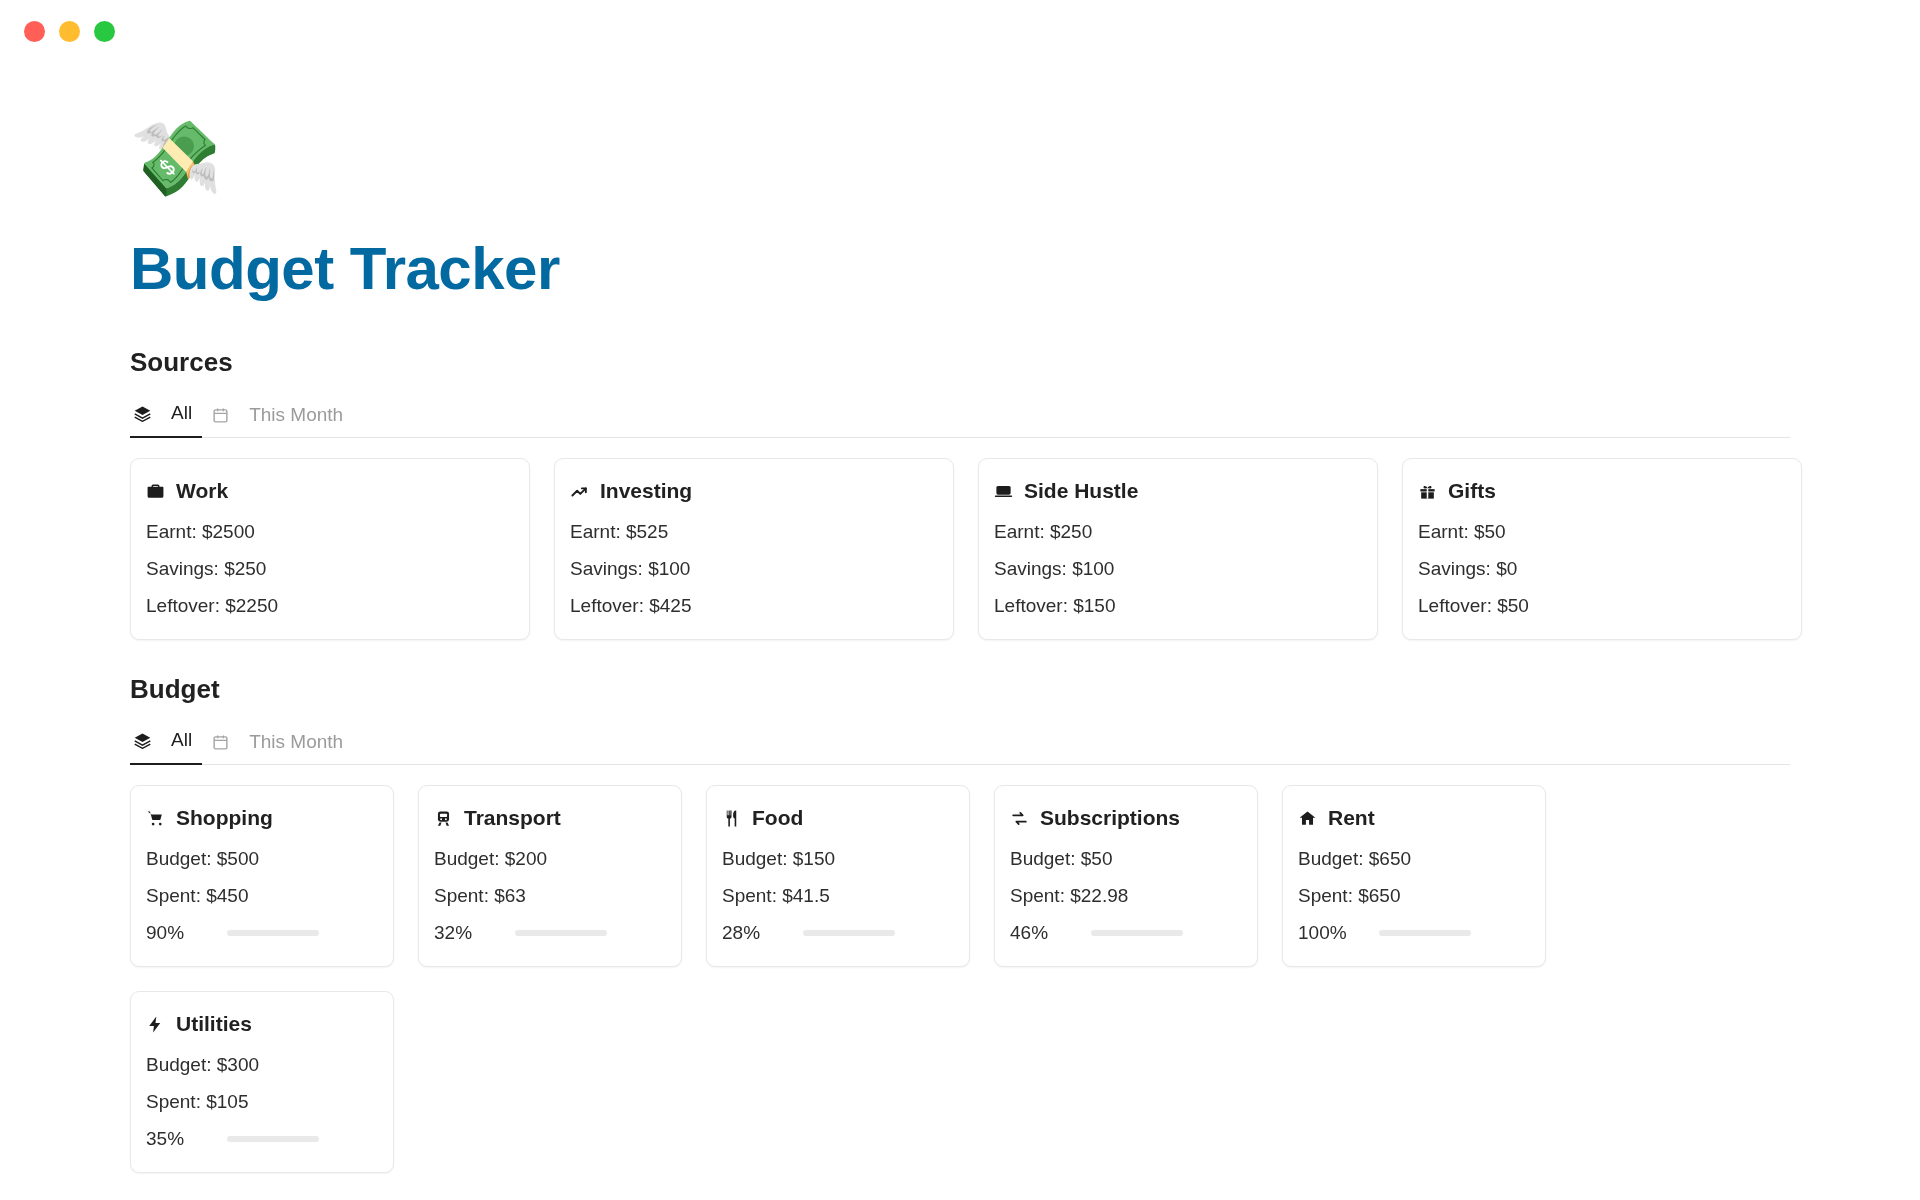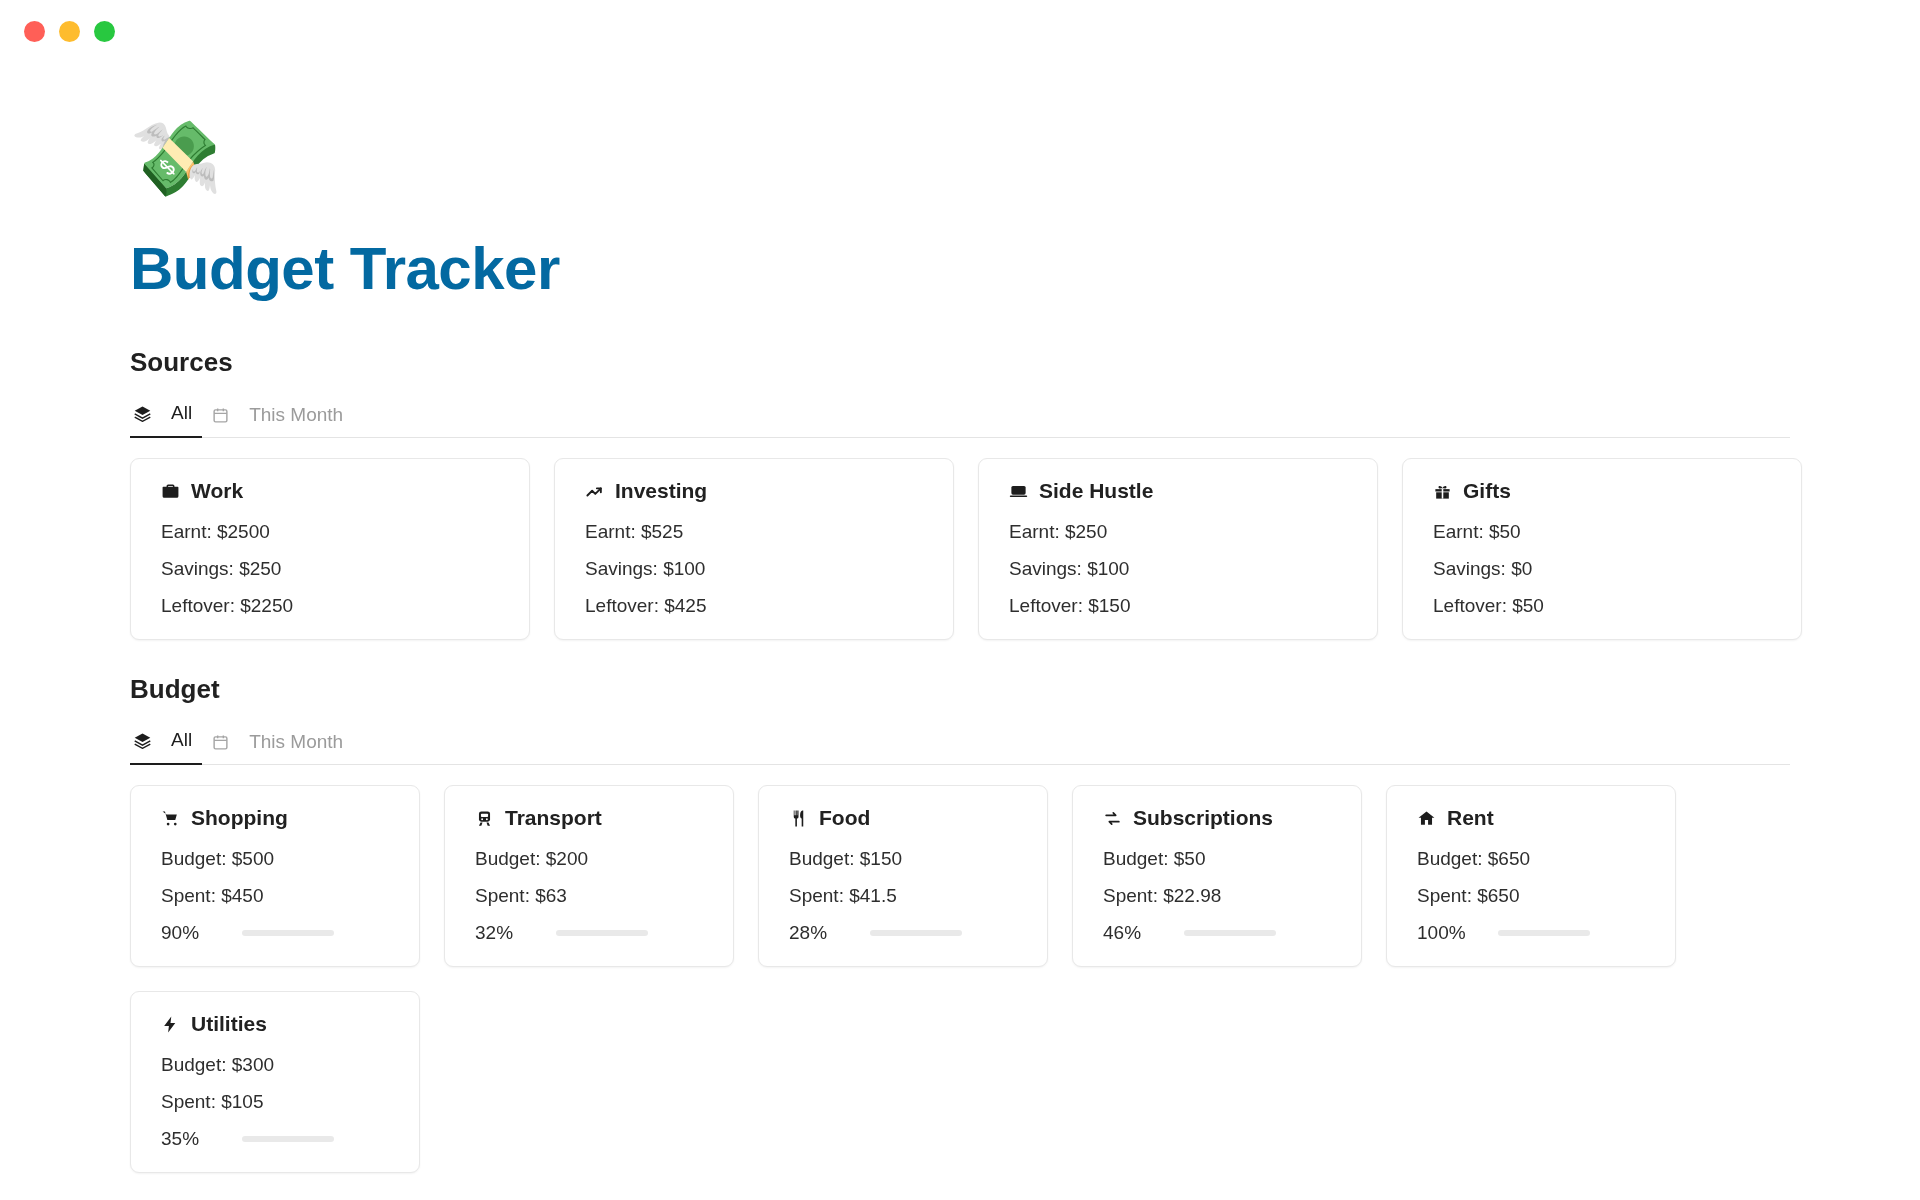--- a/index.html
+++ b/index.html
@@ -88,21 +88,21 @@
     flex-wrap: wrap;
     gap: 24px;
     width: 1675px;
     margin-bottom: 34px;
   }
   .card {
     background: #ffffff;
     border: 1px solid #e8e8e8;
     border-radius: 9px;
     box-shadow: 0 1px 2px rgba(0,0,0,0.05);
-    padding: 20px 22px 22px 30px;
+    padding: 20px 22px 22px 15px;
   }
   .card-head {
     display: flex;
     align-items: center;
     gap: 11px;
     margin-bottom: 18px;
   }
   .card-head .label {
     font-size: 21px;
     font-weight: bold;
@@ -112,21 +112,21 @@
     font-size: 19px;
     color: #2e2e2e;
     margin-bottom: 15px;
   }
   .card-line:last-child { margin-bottom: 0; }
 
   
   .sources-row .card { width: 400px; }
 
   
-  .budget-row .card { width: 290px; }
+  .budget-row .card { width: 264px; }
 
   .progress-line {
     display: flex;
     align-items: center;
     gap: 29px;
     margin-top: 4px;
   }
   .progress-pct {
     font-size: 19px;
     color: #2e2e2e;

